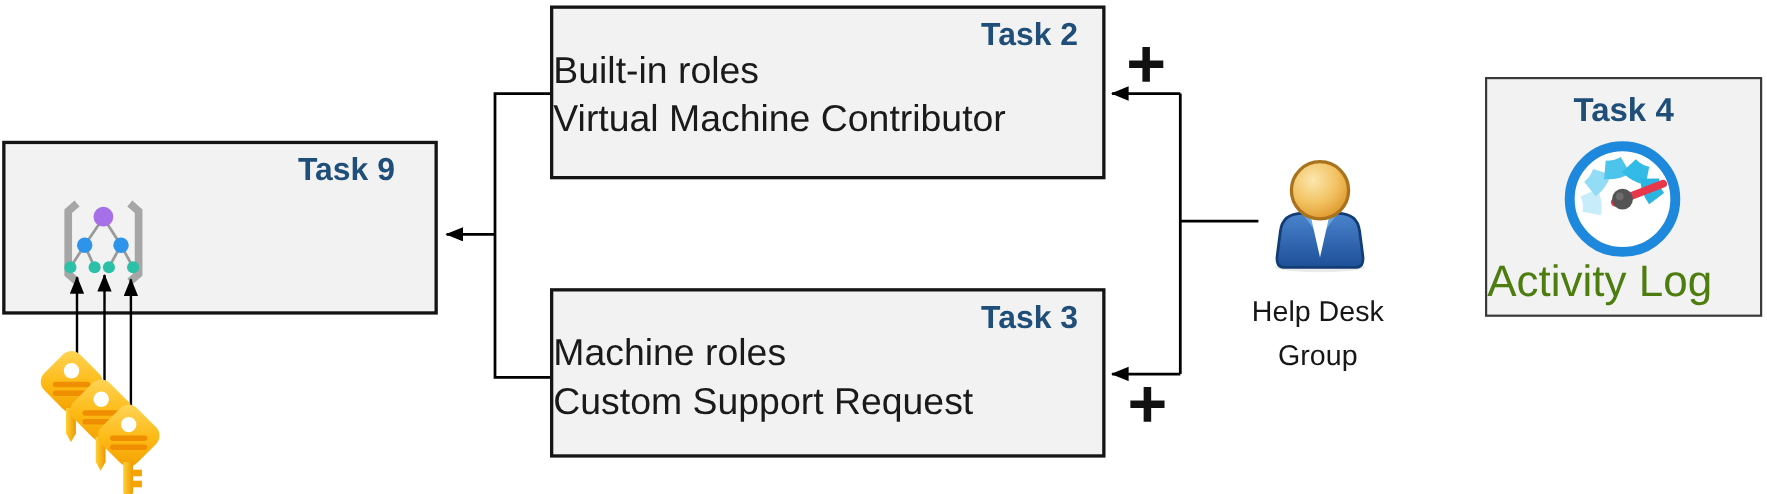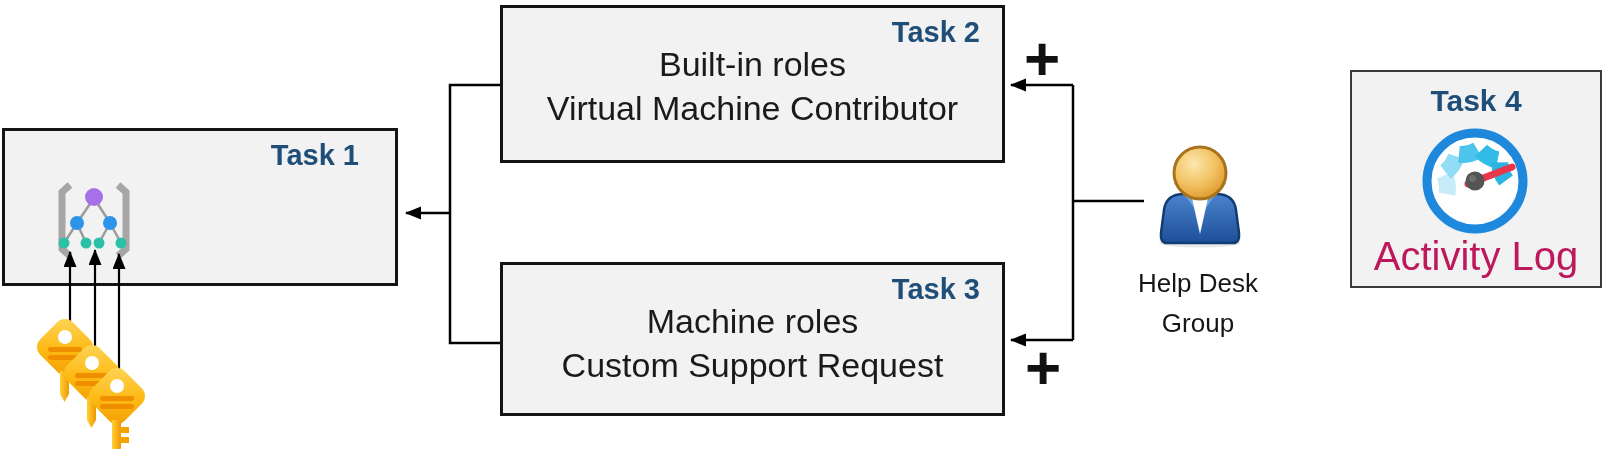--- a/index.html
+++ b/index.html
@@ -20,21 +20,21 @@
   .task-label {
     position:absolute;
     color:#1f4e79;
     font-weight:700;
     font-size:29px;
     letter-spacing:0px;
     white-space:nowrap;
   }
   .box-lines {
     position:absolute; left:0; right:0;
-    text-align:center;
+    text-align:left;
     color:#1a1a1a;
     font-size:34px;
     line-height:44px;
     white-space:nowrap;
   }
   .plus {
     position:absolute;
     width:64px; height:60px;
     display:flex; align-items:center; justify-content:center;
     font-size:62px; font-weight:700; color:#111111;
@@ -46,40 +46,40 @@
   }
   .abs { position:absolute; }
   #helpdesk-label {
     position:absolute; left:1078px; top:263px; width:240px;
     text-align:center; color:#161616;
     font-size:26px; line-height:40px;
     z-index:5;
   }
   #activity-caption {
     position:absolute; left:0; right:0; top:162px;
-    text-align:center; color:#be185d;
+    text-align:left; color:#4d7c0f;
     font-size:40px; line-height:44px; white-space:nowrap;
   }
   #task4-label {
     position:absolute; left:0; right:0; top:12px;
     text-align:center; color:#1f4e79; font-weight:700; font-size:30px;
   }
   #mg-name {
     position:absolute; left:138px; width:246px; top:70px;
     text-align:center; color:#1a1a1a; font-size:38px; line-height:48px;
     white-space:nowrap;
   }
 </style>
 </head>
 <body>
 
 <div id="canvas">
 
   <div class="task-box" style="left:2px; top:128px; width:396px; height:158px;">
-    <div class="task-label" style="top:8px; right:36px;">Task 1</div>
+    <div class="task-label" style="top:8px; right:36px;">Task 9</div>
 
     <svg class="abs" style="left:48px; top:50px;" width="86" height="86" viewBox="0 0 86 86">
       <path d="M17,4 L9,11 L9,68 L17,75" fill="none" stroke="#a6a6a6" stroke-width="7" stroke-linejoin="miter"></path>
       <path d="M65,4 L73,11 L73,68 L65,75" fill="none" stroke="#a6a6a6" stroke-width="7" stroke-linejoin="miter"></path>
       <g stroke="#9a9a9a" stroke-width="2.5">
         <line x1="41" y1="17" x2="24" y2="42"></line>
         <line x1="41" y1="17" x2="57" y2="42"></line>
         <line x1="24" y1="42" x2="11" y2="62"></line>
         <line x1="24" y1="42" x2="33" y2="62"></line>
         <line x1="57" y1="42" x2="46" y2="62"></line>

